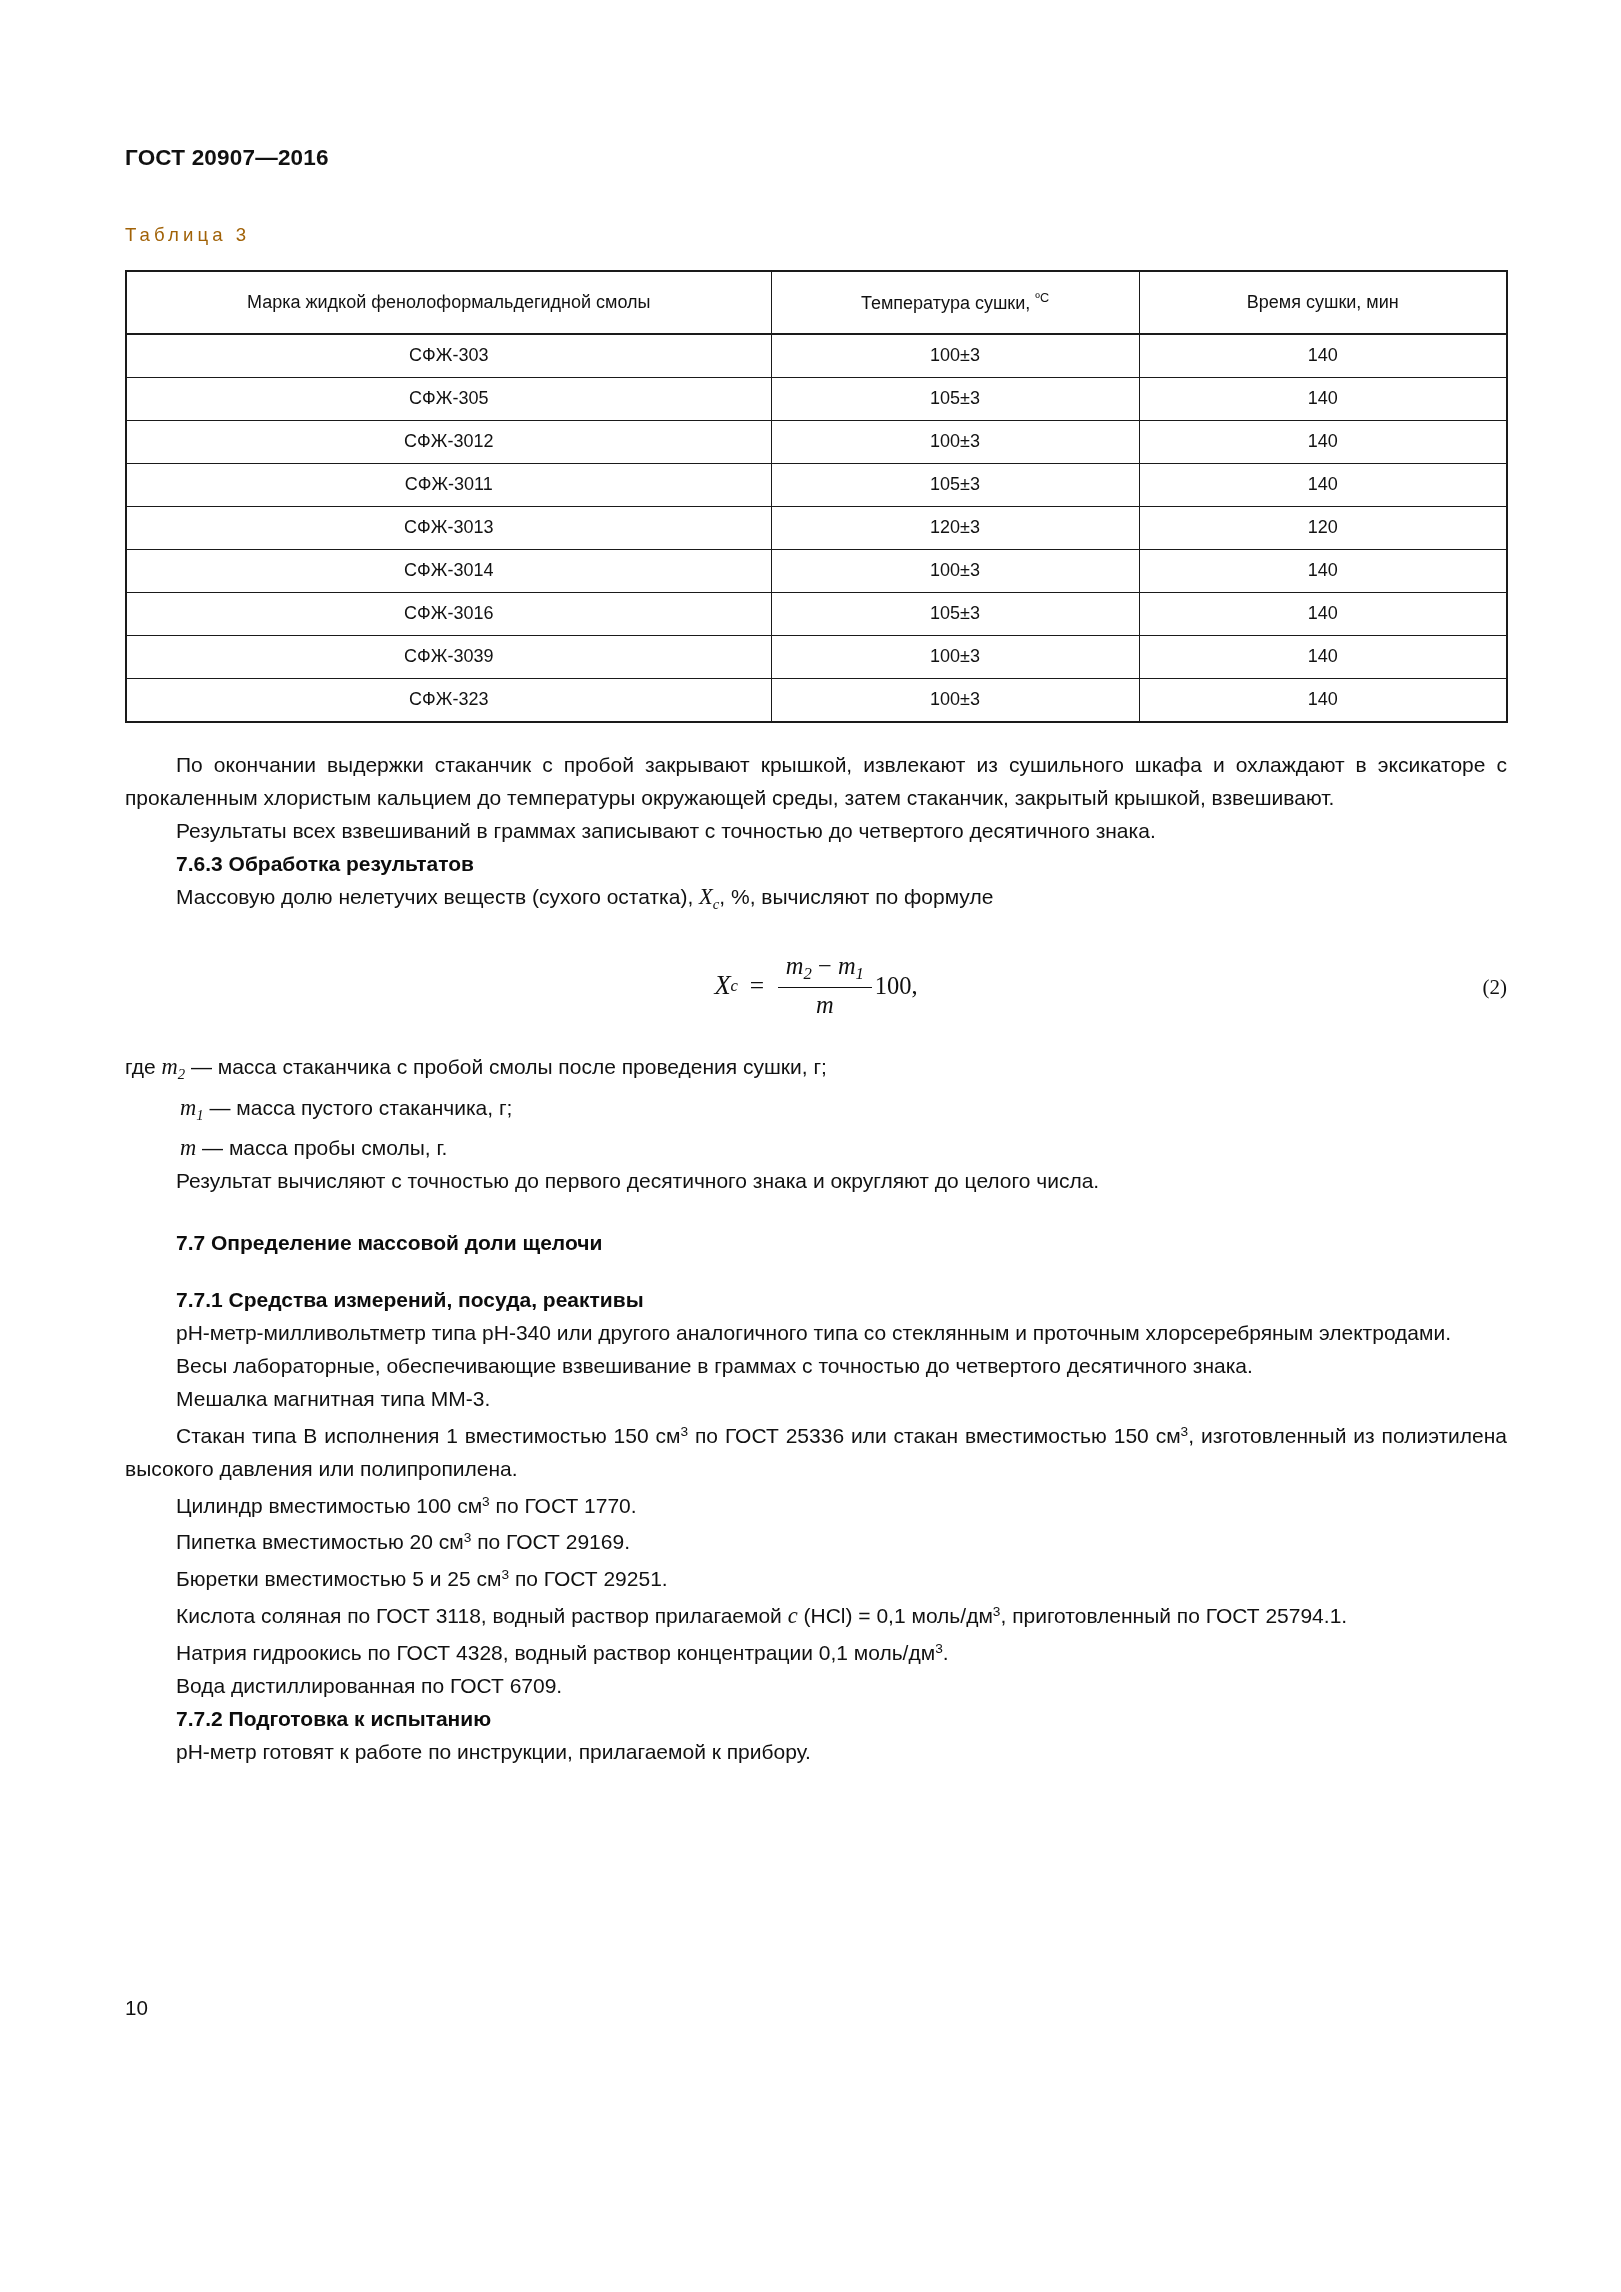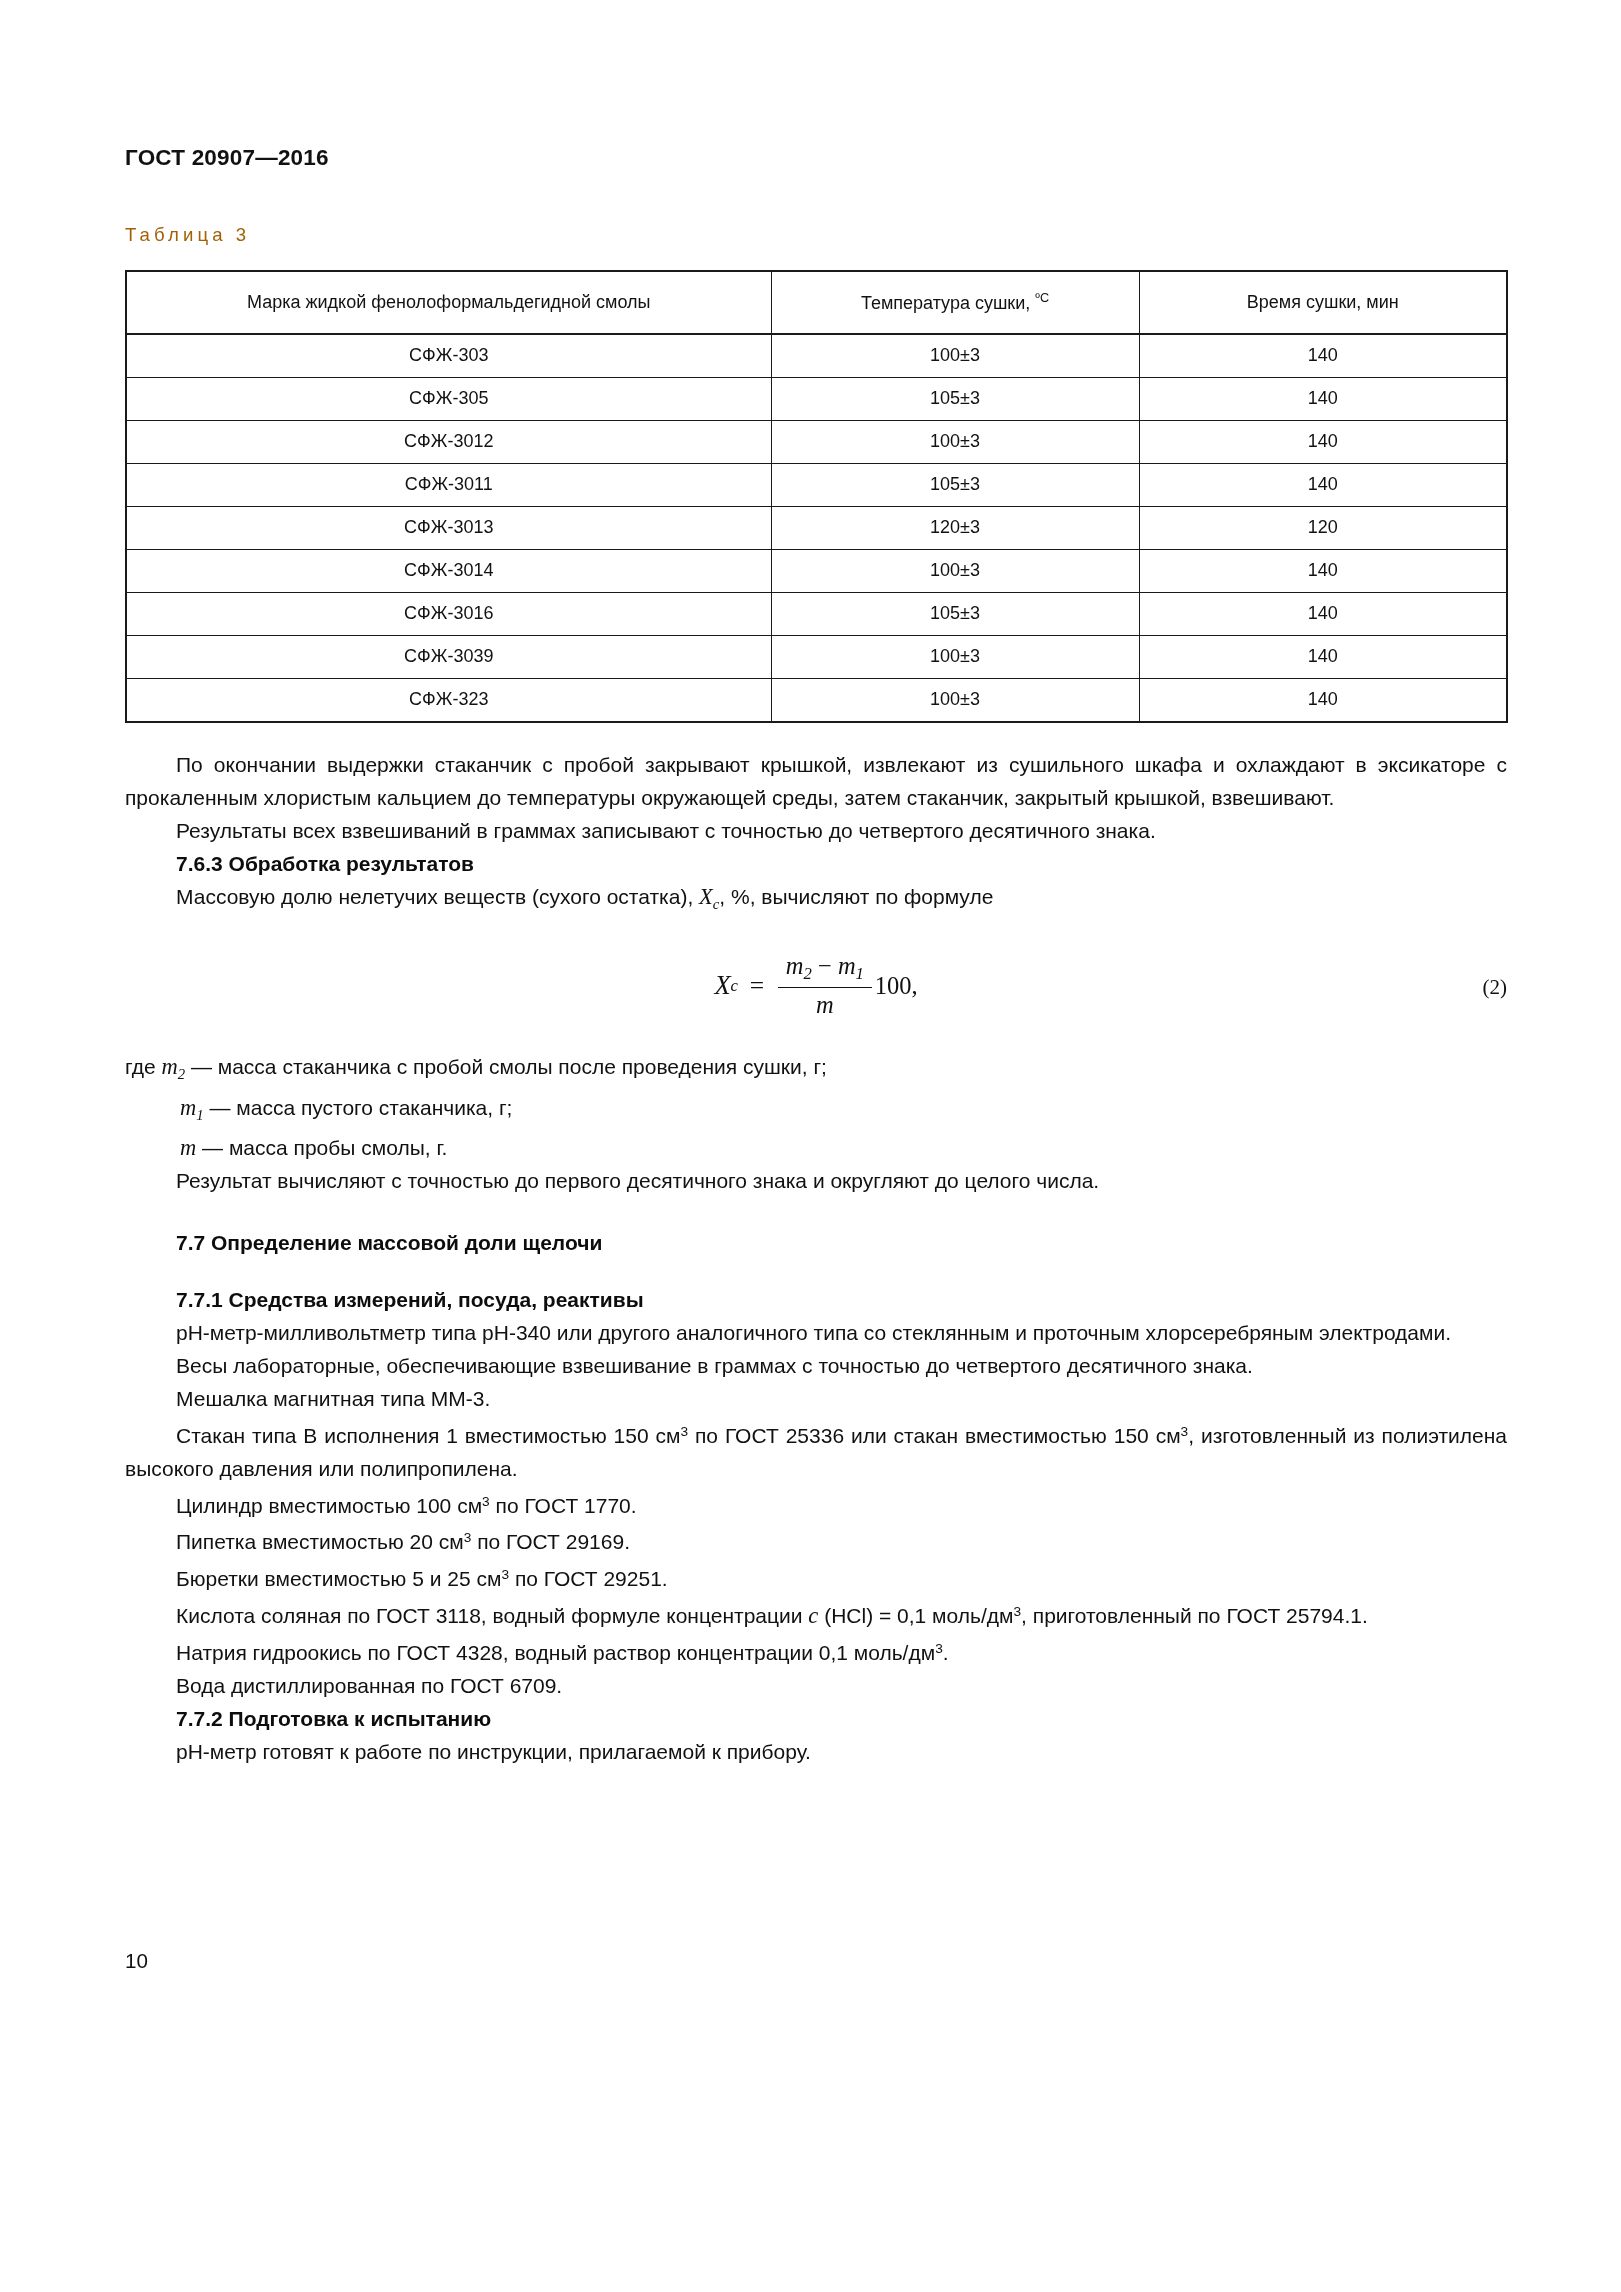--- a/index.html
+++ b/index.html
@@ -167,21 +167,21 @@
   .wl-rest { padding-left: 55px; }
   .ivar { font-style: italic; font-family: "Liberation Serif", serif; font-size: 22.5px; }
   .isub { font-size: 14.7px; vertical-align: -0.32em; font-style: italic; font-family: "Liberation Serif", serif; }
   .sup3 { font-size: 13.7px; vertical-align: 0.5em; }
   .it { font-style: italic; font-family: "Liberation Serif", serif; font-size: 22.5px; }
 
   
   .page-number {
     position: absolute;
     left: 125px;
-    top: 1949px;
+    top: 1996px;
     font-size: 20.6px;
     color: #111111;
   }
 </style>
 </head>
 <body>
 
 <div class="page">
   <div class="content">
 
@@ -293,21 +293,21 @@
     <p class="body indent noj">Мешалка магнитная типа ММ-3.</p>
 
     <p class="body indent"><span>Стакан типа В исполнения 1 вместимостью 150 см</span><span class="sup3">3</span><span> по ГОСТ 25336 или стакан вместимостью 150 см</span><span class="sup3">3</span><span>, изготовленный из полиэтилена высокого давления или полипропилена.</span></p>
 
     <p class="body indent noj"><span>Цилиндр вместимостью 100 см</span><span class="sup3">3</span><span> по ГОСТ 1770.</span></p>
 
     <p class="body indent noj"><span>Пипетка вместимостью 20 см</span><span class="sup3">3</span><span> по ГОСТ 29169.</span></p>
 
     <p class="body indent noj"><span>Бюретки вместимостью 5 и 25 см</span><span class="sup3">3</span><span> по ГОСТ 29251.</span></p>
 
-    <p class="body indent"><span> Кислота соляная по ГОСТ 3118, водный формуле концентрации </span><span class="it">с</span><span> (HCl) = 0,1 моль/дм</span><span class="sup3">3</span><span>, приготовленный по ГОСТ 25794.1.</span></p>
+    <p class="body indent"><span> Кислота соляная по ГОСТ 3118, водный раствор прилагаемой </span><span class="it">с</span><span> (HCl) = 0,1 моль/дм</span><span class="sup3">3</span><span>, приготовленный по ГОСТ 25794.1.</span></p>
 
     <p class="body indent noj"><span>Натрия гидроокись по ГОСТ 4328, водный раствор концентрации 0,1 моль/дм</span><span class="sup3">3</span><span>.</span></p>
 
 
     <p class="body indent noj">Вода дистиллированная по ГОСТ 6709.</p>
 
     <h4 class="sec">7.7.2 Подготовка к испытанию</h4>
 
     <p class="body indent noj">pH-метр готовят к работе по инструкции, прилагаемой к прибору.</p>
 

